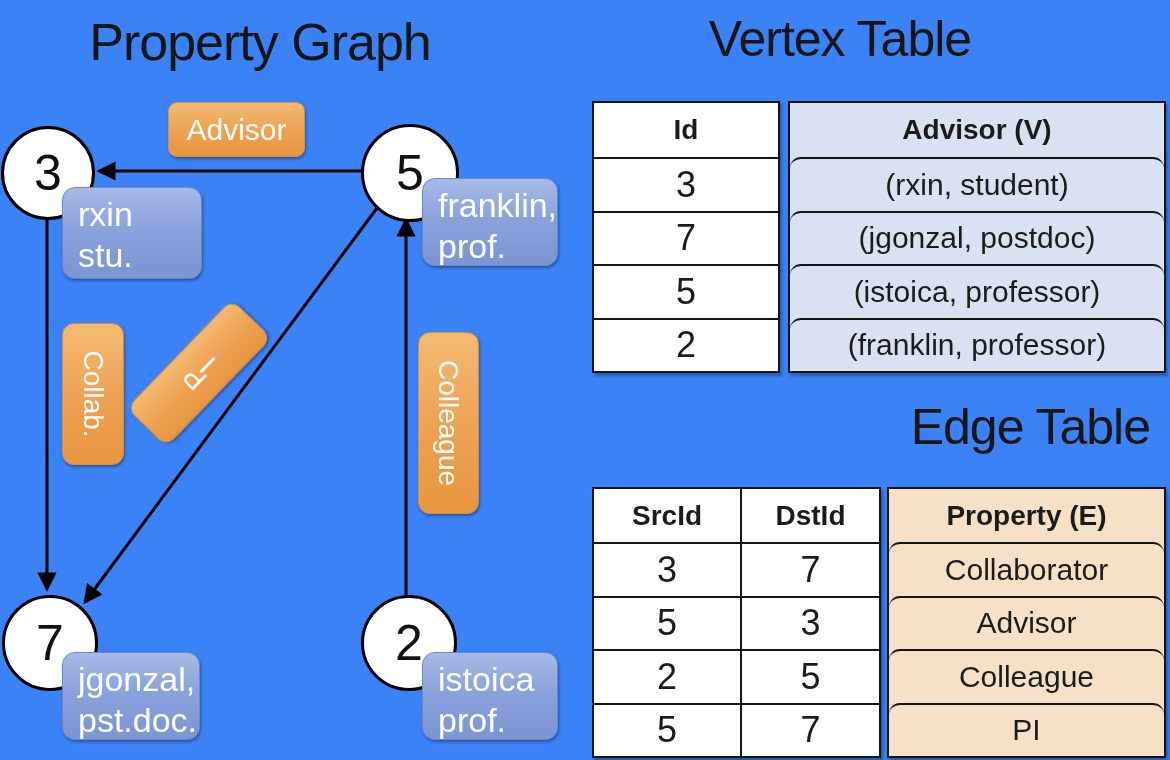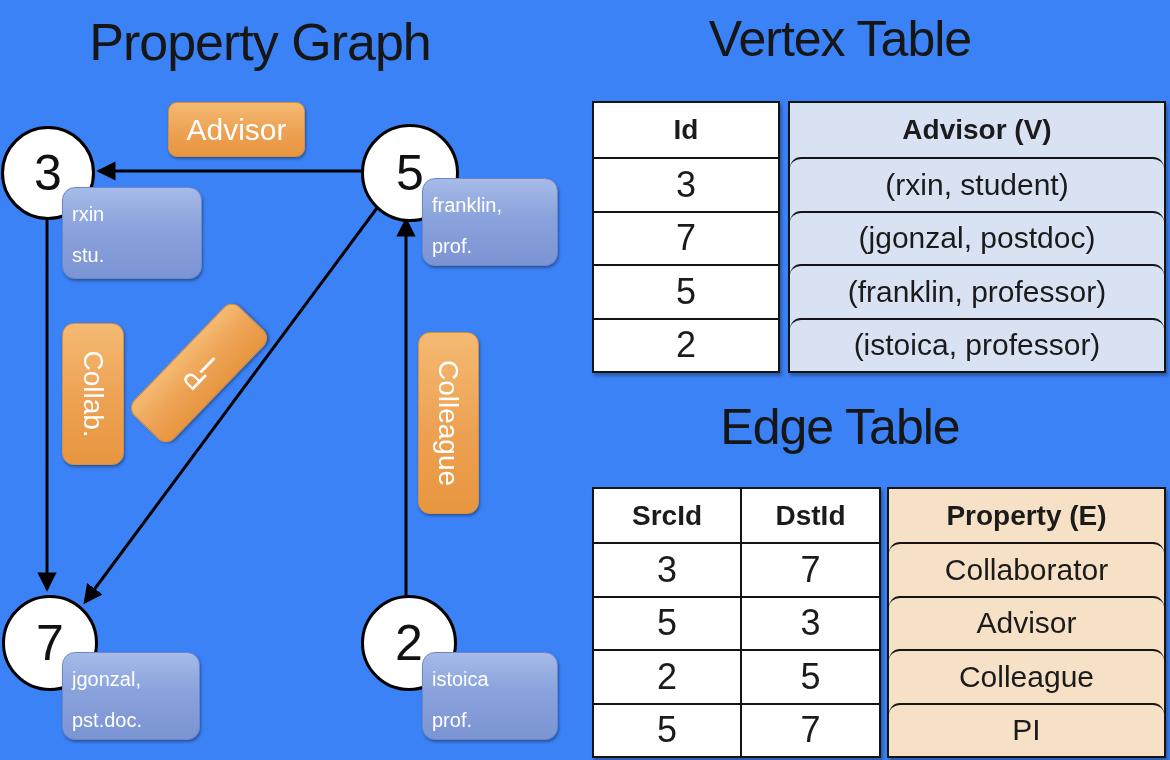--- a/index.html
+++ b/index.html
@@ -4,22 +4,22 @@
 <style>
   html,body{margin:0;padding:0;background:#fff;}
   .stage{position:relative;width:1170px;height:760px;background:#3b82f6;overflow:hidden;
          font-family:"Liberation Sans",sans-serif;color:#1b1b1b;}
   .abs{position:absolute;}
   .big-title{font-size:52px;letter-spacing:-1px;color:#161616;text-align:center;white-space:nowrap;}
   
   svg.edges{position:absolute;left:0;top:0;z-index:1;}
   .node{position:absolute;z-index:2;background:#fff;border:3.5px solid #000;border-radius:50%;
         display:flex;align-items:center;justify-content:center;font-size:50px;color:#111;}
-  .vbox{position:absolute;z-index:3;border-radius:13px;color:#fff;font-size:20px;line-height:41px;
-        padding:6px 0 0 9px;box-sizing:border-box;
+  .vbox{position:absolute;z-index:3;border-radius:13px;color:#fff;font-size:34px;line-height:41px;
+        padding:6px 0 0 15px;box-sizing:border-box;
         background:linear-gradient(180deg,#a6bbe8 0%,#8aa2dc 45%,#7b94d3 100%);
         border:1px solid #7187c5;box-shadow:1px 2px 3px rgba(0,0,0,.35);}
   .obox{position:absolute;z-index:3;border-radius:10px;color:#fff;
         background:linear-gradient(180deg,#f4ba72 0%,#eda153 55%,#e8963f 100%);
         border:1px solid #d88f3d;box-shadow:1px 2px 3px rgba(0,0,0,.35);
         display:flex;align-items:center;justify-content:center;}
   .obox .htxt{font-size:30px;}
   .obox .vtxt{transform:rotate(90deg);white-space:nowrap;font-size:28px;}
   .pi-letter{display:inline-block;transform:rotate(-90deg);font-size:29px;margin:0 2px;}
   
@@ -107,25 +107,25 @@
     <div class="td num">3</div>
     <div class="td num">7</div>
     <div class="td num">5</div>
     <div class="td num">2</div>
   </div>
 
   <div class="tblbox fill-v" style="left:788px;top:101px;width:378px;height:272px;">
     <div class="th" style="height:54px;">Advisor (V)</div>
     <div class="td ptx">(rxin, student)</div>
     <div class="td ptx">(jgonzal, postdoc)</div>
+    <div class="td ptx">(istoica, professor)</div>
     <div class="td ptx">(franklin, professor)</div>
-    <div class="td ptx">(istoica, professor)</div>
   </div>
 
-  <div class="abs big-title" style="left:530px;top:398px;width:620px;font-size:50px;">Edge Table</div>
+  <div class="abs big-title" style="left:530px;top:398px;width:620px;font-size:50px;text-align:right;">Edge Table</div>
 
   <div class="tblbox" style="left:592px;top:487px;width:289px;height:271px;">
     <div class="erow first" style="flex:none;height:53px;border-radius:8px;">
       <div class="ecell src th">SrcId</div>
       <div class="ecell dst th">DstId</div>
     </div>
     <div class="erow">
       <div class="ecell src num">3</div>
       <div class="ecell dst num">7</div>
     </div>

